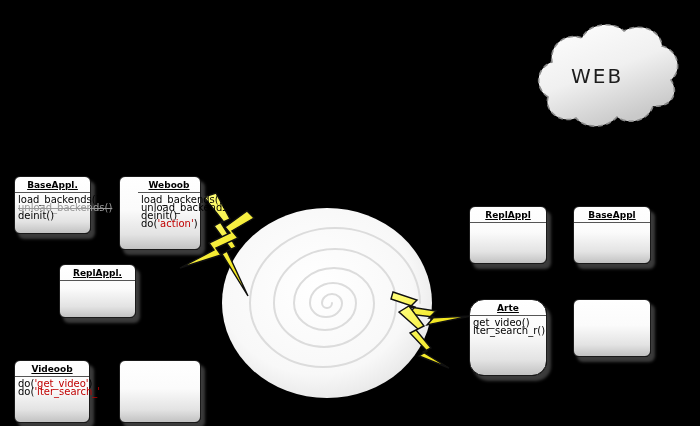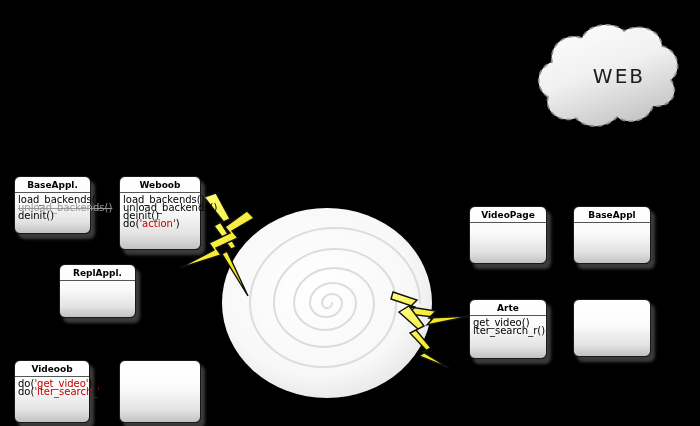--- a/index.html
+++ b/index.html
@@ -11,30 +11,30 @@
   #diagram-svg { position:absolute; left:0; top:0; z-index:1; }
 
   .uml-box {
     position:absolute; z-index:3;
     border:1px solid #1a1a1a; border-radius:6px;
     background:linear-gradient(180deg,#ffffff 0%,#fbfbfb 45%,#e3e3e3 80%,#c2c2c2 100%);
     box-shadow:4px 5px 3px rgba(118,118,118,0.5);
   }
   .uml-title {
     font-size:9px; font-weight:bold; text-align:center; color:#000;
-    padding:3px 2px 2px 2px; border-bottom:1px solid #555;
+    padding:3px 2px 2px 2px; border-bottom:1px solid #555;text-decoration:underline;
   }
   .uml-body { padding:3px 3px 0 3px; }
   .m { font-size:10px; line-height:8px; color:#000; white-space:nowrap; }
   .m .lit { color:#c00000; }
   .m.deprecated { color:#999999; text-decoration:line-through; }
 
   .cloud-label {
     position:absolute; left:571px; top:64px; width:74px; z-index:3;
-    text-align:right; font-size:20px; letter-spacing:2px; color:#1d1d1d;
+    text-align:left; font-size:20px; letter-spacing:2px; color:#1d1d1d;
   }
 </style>
 </head>
 <body>
 
 <div id="stage">
 
   <svg id="diagram-svg" width="700" height="426" viewBox="0 0 700 426">
     <defs>
       <radialGradient id="blobGrad" cx="45%" cy="42%" r="65%">
@@ -96,21 +96,21 @@
 
   <div class="uml-box" style="left:14px;top:176px;width:77px;height:58px;">
     <div class="uml-title">BaseAppl.</div>
     <div class="uml-body">
       <div class="m">load_backends()</div>
       <div class="m deprecated">unload_backends()</div>
       <div class="m">deinit()</div>
     </div>
   </div>
 
-  <div class="uml-box" style="left:119px;top:176px;width:82px;height:74px;">
+  <div class="uml-box" style="left:119px;top:176px;width:82px;height:74px;padding-left:18px;">
     <div class="uml-title">Weboob</div>
     <div class="uml-body">
       <div class="m">load_backends()</div>
       <div class="m">unload_backends()</div>
       <div class="m">deinit()</div>
       <div class="m"><span>do(</span><span class="lit">'action'</span><span>)</span></div>
     </div>
   </div>
 
   <div class="uml-box" style="left:14px;top:264px;width:77px;height:54px;margin-left:45px;">
@@ -124,30 +124,30 @@
       <div class="m"><span>do(</span><span class="lit">'get_video'</span><span>)</span></div>
       <div class="m"><span>do(</span><span class="lit">'iter_search_'</span><span>)</span></div>
     </div>
   </div>
 
   <div class="uml-box" style="left:119px;top:360px;width:82px;height:63px;">
     <div class="uml-body"></div>
   </div>
 
   <div class="uml-box" style="left:469px;top:206px;width:78px;height:58px;">
-    <div class="uml-title">VideoPage</div>
+    <div class="uml-title">ReplAppl</div>
     <div class="uml-body"></div>
   </div>
 
   <div class="uml-box" style="left:573px;top:206px;width:78px;height:58px;">
     <div class="uml-title">BaseAppl</div>
     <div class="uml-body"></div>
   </div>
 
-  <div class="uml-box" style="left:469px;top:299px;width:78px;height:60px;">
+  <div class="uml-box" style="left:469px;top:299px;width:78px;height:77px;border-radius:15px;">
     <div class="uml-title">Arte</div>
     <div class="uml-body">
       <div class="m">get_video()</div>
       <div class="m">iter_search_r()</div>
     </div>
   </div>
 
   <div class="uml-box" style="left:573px;top:299px;width:78px;height:58px;">
     <div class="uml-body"></div>
   </div>

